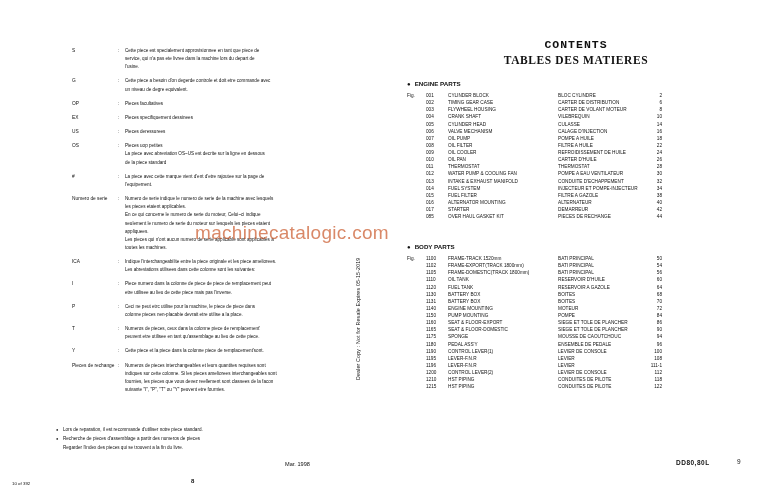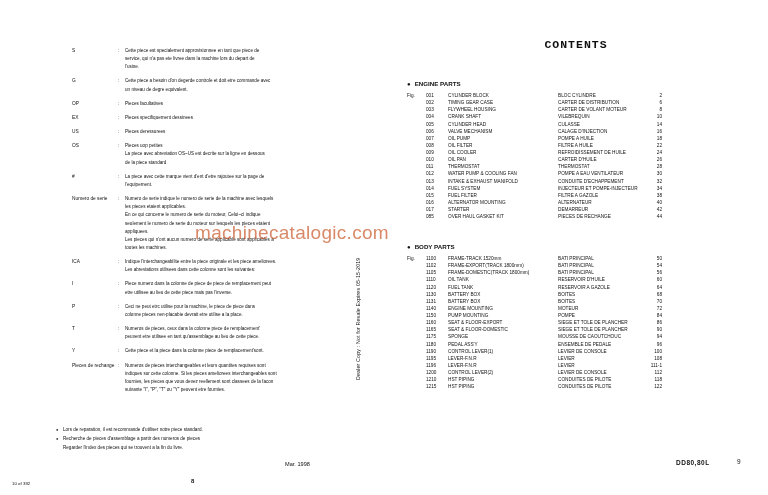--- a/index.html
+++ b/index.html
@@ -204,20 +204,21 @@
 
     <div class="date-left">Mar.  1998</div>
     <div class="pagenum-left-b">8</div>
     <div class="pagenum-left-sm">10 of 392</div>
 
     <div class="vert vert-left">Dealer Copy : Not for Resale  Expires 05-15-2019</div>
   </div>
 
   <div class="right-page">
     <div class="contents-title">CONTENTS</div>
+    <div class="contents-sub">TABLES DES MATIERES</div>
 
     <div class="sec-head" style="left:23px;top:80px;">ENGINE PARTS</div>
     <div class="toc" style="left:23px;top:92px;width:350px;" id="toc-0">
         <div class="toc-row">
           <div class="c-fig">Fig.</div>
           <div class="c-num">001</div>
           <div class="c-en">CYLINDER BLOCK</div>
           <div class="c-fr">BLOC CYLINDRE</div>
           <div class="c-pg">2</div>
         </div>

